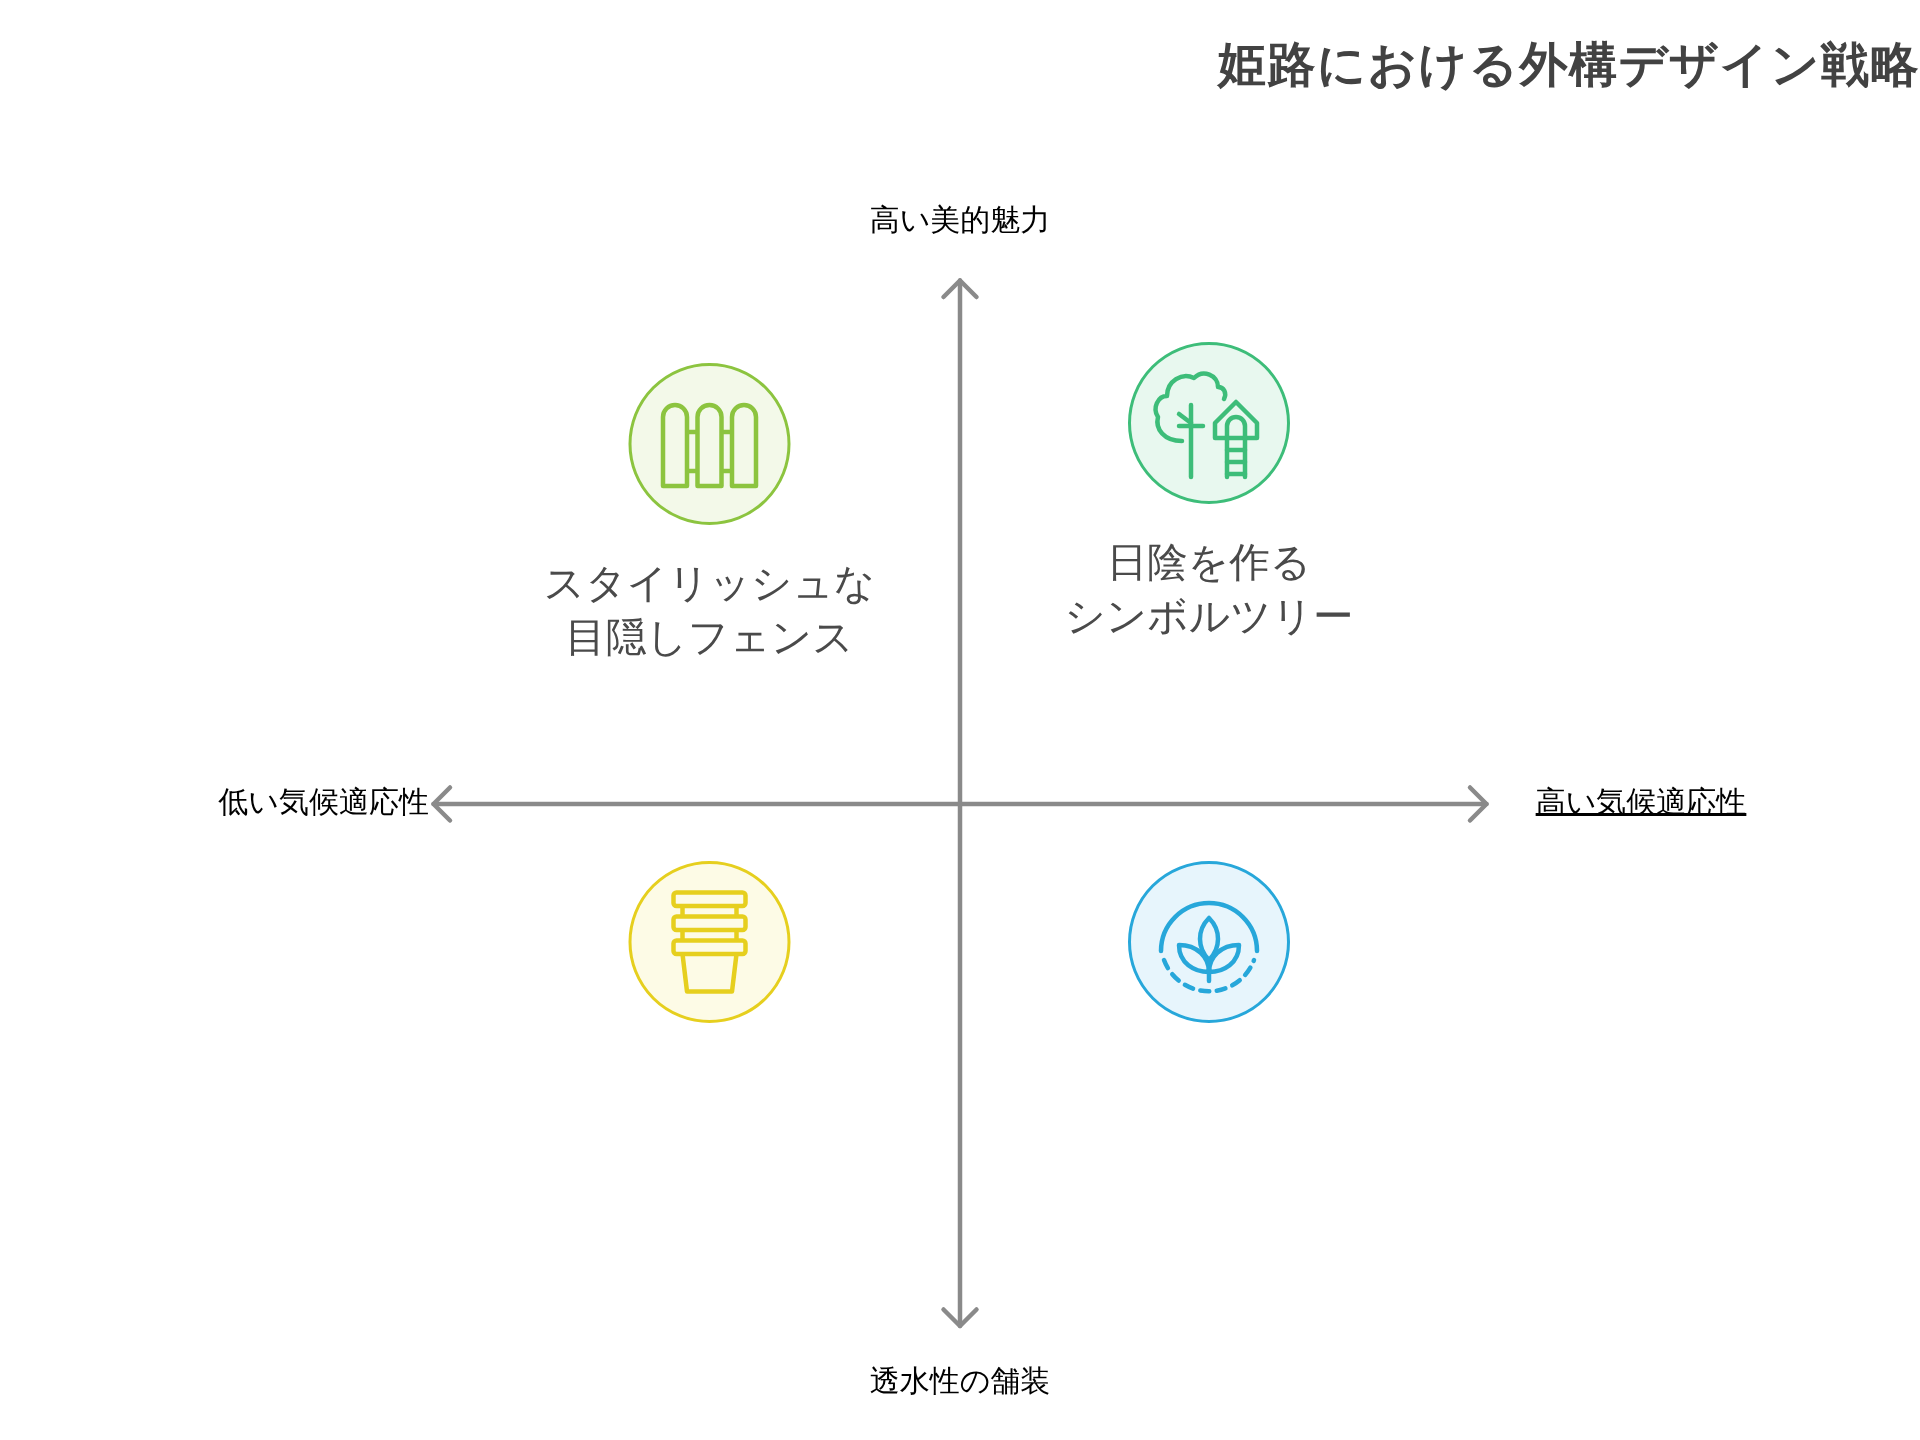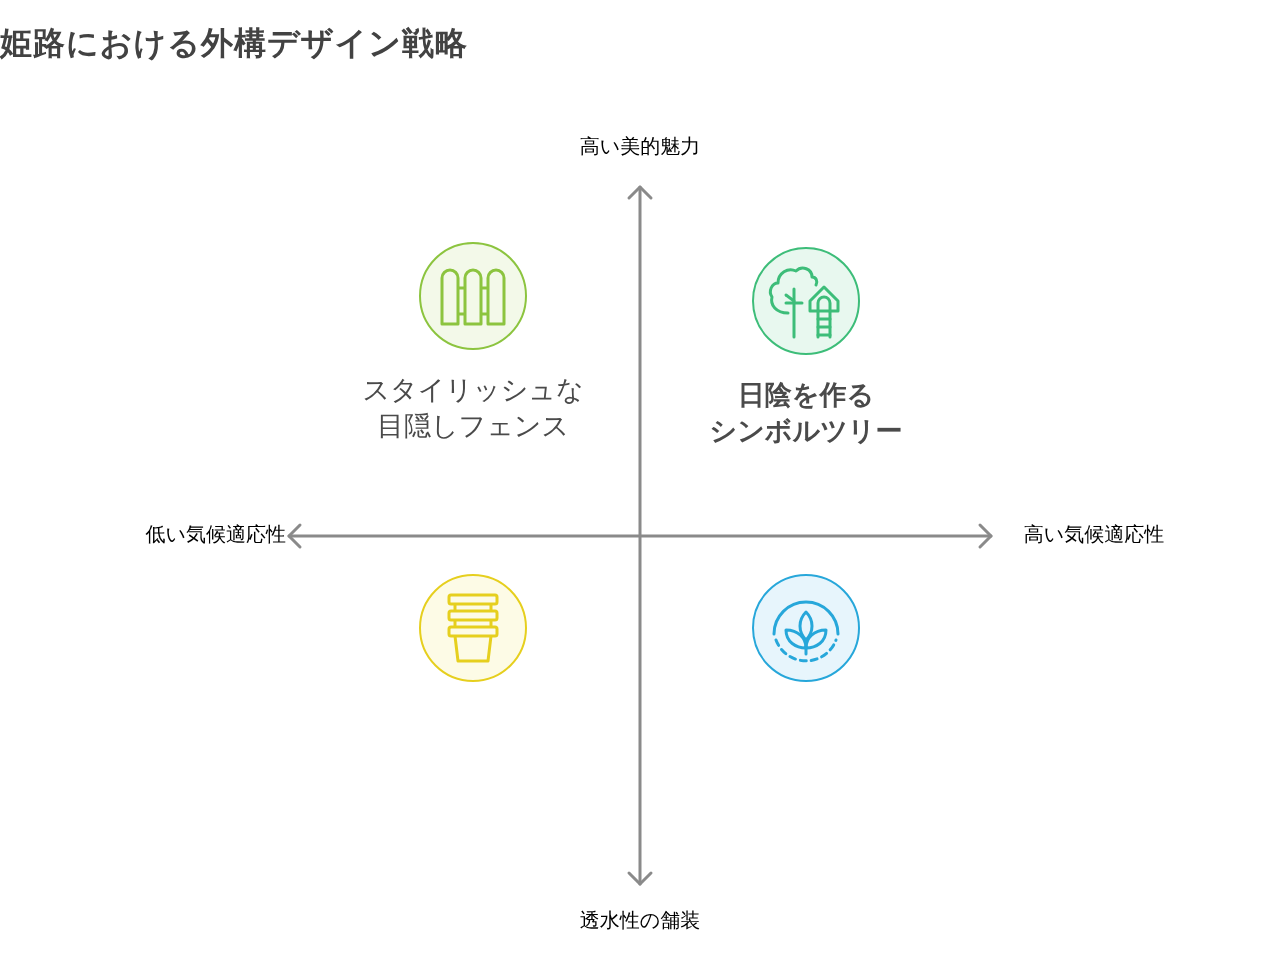--- a/index.html
+++ b/index.html
@@ -13,21 +13,21 @@
       position: relative;
       overflow: hidden;
       font-family: "DejaVu Sans", "Liberation Sans", sans-serif;
       color: #444444;
     }
     .title {
       position: absolute;
       left: 0;
       top: 22px;
       width: 1280px;
-      text-align: left;
+      text-align: right;
       font-size: 32px;
       font-weight: bold;
       color: #424242;
       letter-spacing: 1px;
     }
     .axis-svg {
       position: absolute;
       left: 0;
       top: 0;
       width: 1280px;
@@ -55,20 +55,21 @@
       left: 86px;
       width: 200px;
       text-align: right;
       top: 521px;
     }
     .axis-label.right {
       left: 994px;
       width: 200px;
       text-align: center;
       top: 521px;
+      text-decoration: underline;
     }
     .quad {
       position: absolute;
       width: 300px;
       text-align: center;
     }
     .quad .icon-circle {
       width: 108px;
       height: 108px;
       margin: 0 auto;
@@ -80,21 +81,21 @@
       justify-content: center;
     }
     .quad .label {
       margin-top: 22px;
       font-size: 27px;
       line-height: 36px;
       color: #4a4a4a;
       white-space: pre-line;
     }
     .q-tl { left: 323px; top: 242px; text-align: center; }
-    .q-tr { left: 656px; top: 247px; font-weight: bold; }
+    .q-tr { left: 656px; top: 228px; }
     .q-bl { left: 323px; top: 574px; }
     .q-br { left: 656px; top: 574px; }
   </style>
 </head>
 <body>
 
 <div class="title">姫路における外構デザイン戦略</div>
 
 <svg class="axis-svg" viewBox="0 0 1280 960" xmlns="http://www.w3.org/2000/svg">
   <g stroke="#8a8a8a" stroke-width="3" fill="none" stroke-linecap="round" stroke-linejoin="round">

